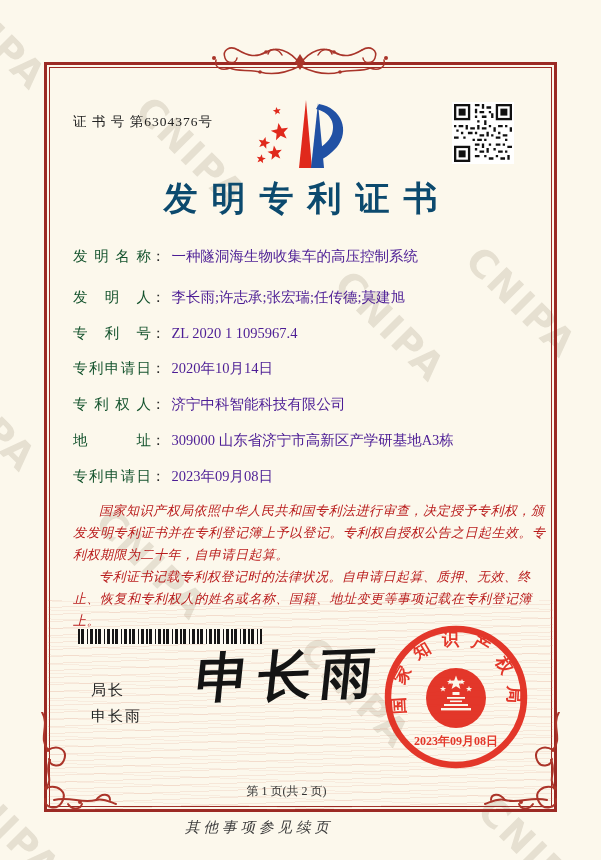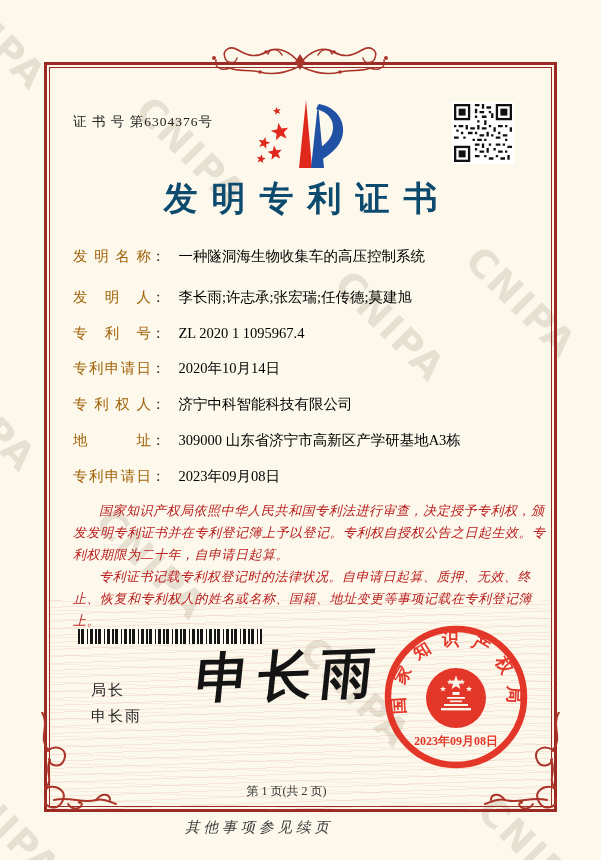--- a/index.html
+++ b/index.html
@@ -41,24 +41,24 @@
   .title{
     position:absolute;left:0;width:601px;top:176px;text-align:center;
     font-size:34px;font-weight:bold;color:#0c4a6e;
     letter-spacing:14px;padding-left:14px;box-sizing:border-box;z-index:5;
   }
   
   .row{position:absolute;left:73px;font-size:14.5px;color:#222;z-index:5;white-space:nowrap;}
   .flabel{
     display:inline-block;width:78px;vertical-align:bottom;
     text-align:justify;text-align-last:justify;text-justify:inter-character;
-    color:#a16207;
+    color:#14532d;
   }
   .fcolon{display:inline-block;margin-right:6px;color:#2b2b2b;}
-  .fvalue{color:#000000;margin-left:7px;}
+  .fvalue{color:#4c1d95;}
   .pair2{position:absolute;left:224px;top:0;}
   
   .legal{
     position:absolute;left:73px;top:500px;width:474px;z-index:5;
     font-family:Liberation Sans, sans-serif;font-style:italic;
     font-size:13px;line-height:22px;color:#b91c1c;letter-spacing:0.5px;
   }
   .legal p{margin:0;text-indent:2em;}
   
   .barcode{

